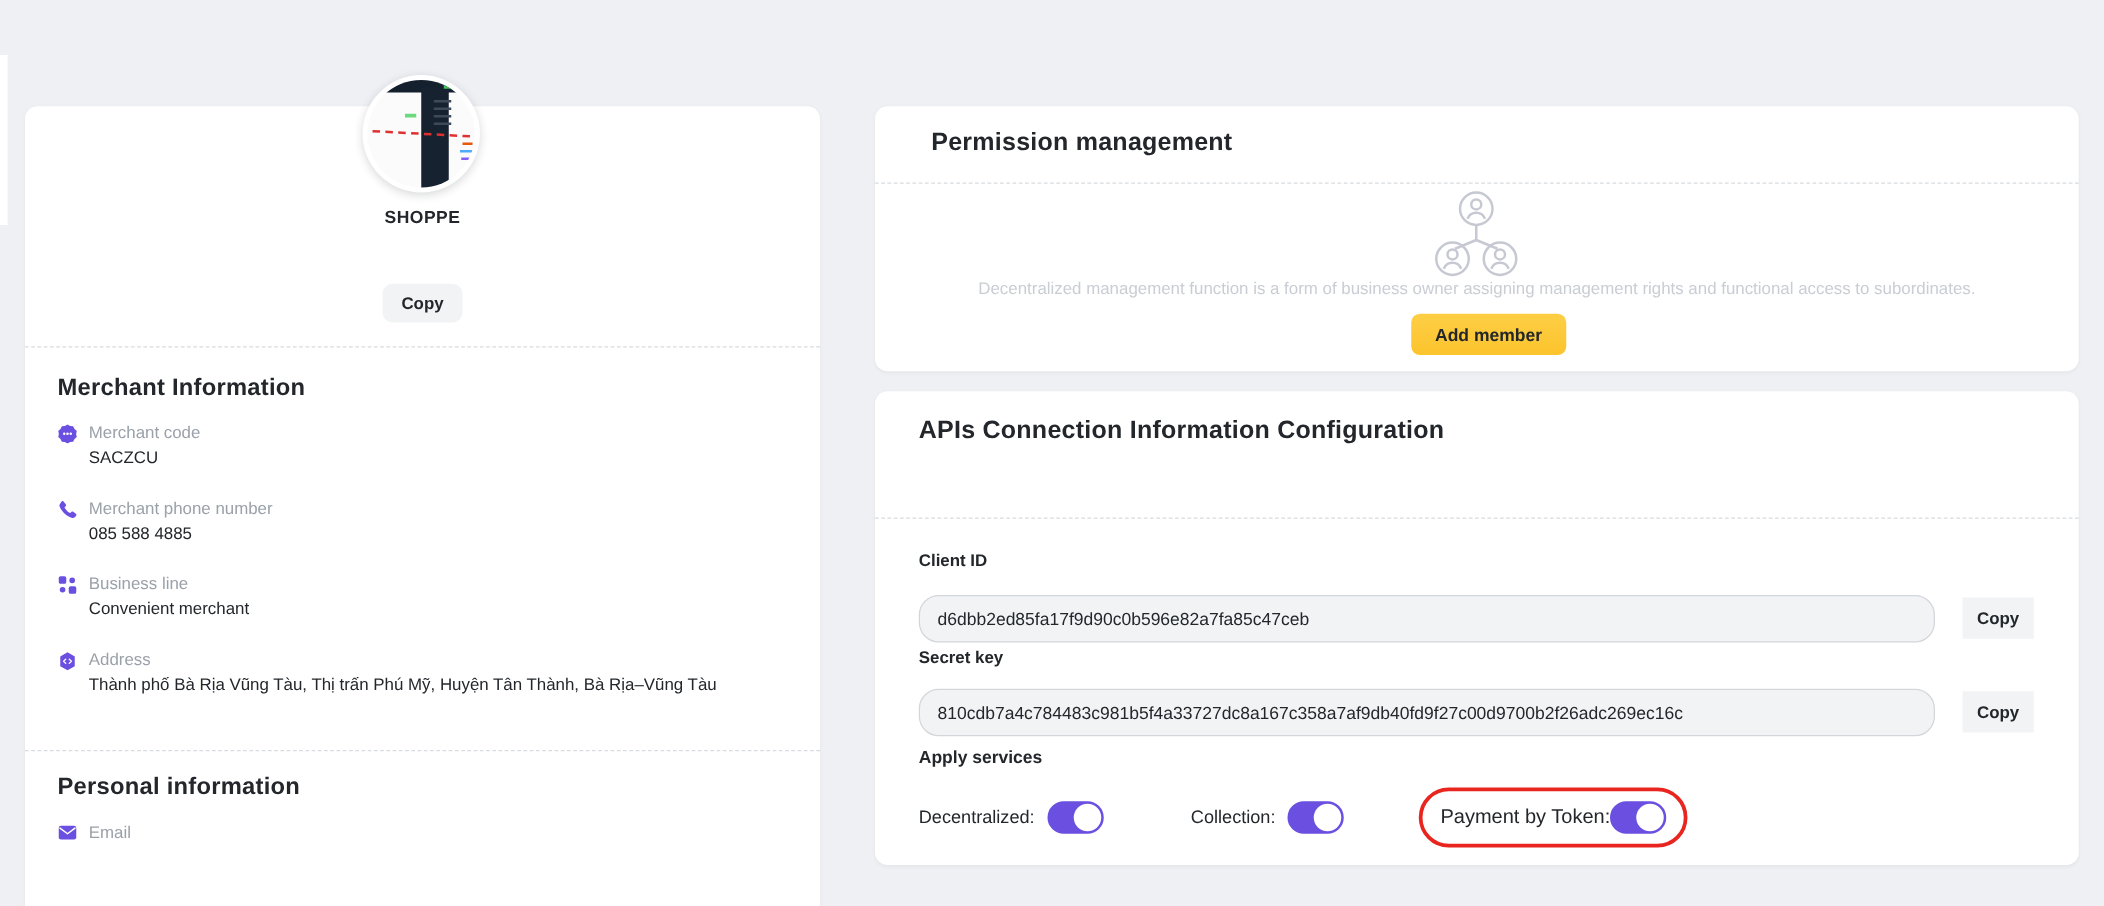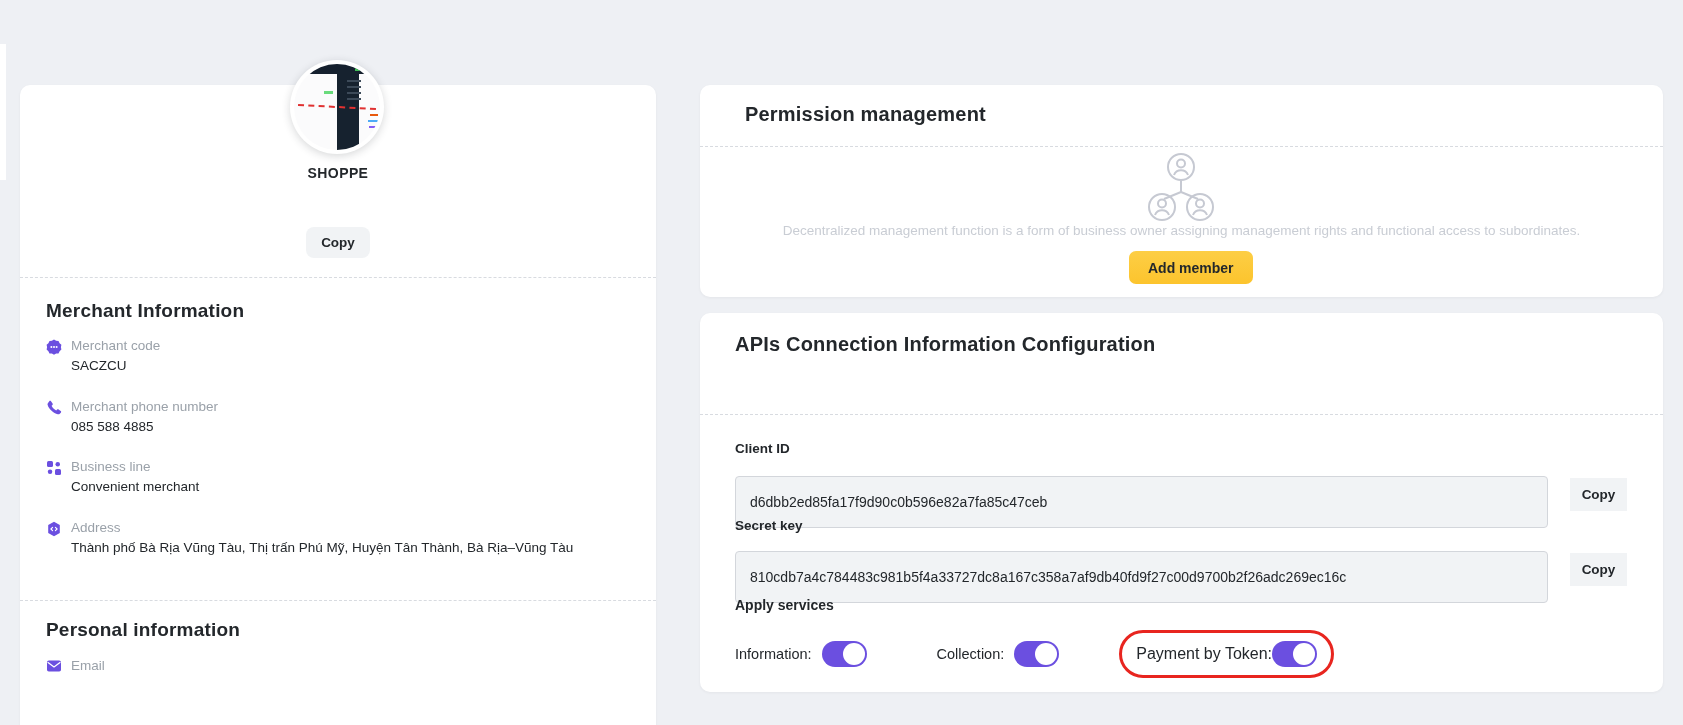--- a/index.html
+++ b/index.html
@@ -66,21 +66,21 @@
   .pm-desc{position:absolute;left:720px;top:223px;width:923px;text-align:center;font-size:13.5px;color:var(--text-faint);}
   .add-member-btn{position:absolute;left:1129px;top:251px;height:33px;padding:0 19px;background:linear-gradient(180deg,#fdce45,var(--accent-yellow));border:none;border-radius:7px;font-family:inherit;font-size:14px;font-weight:700;color:#23272b;cursor:pointer;}
 
   .card-api{left:700px;top:313px;width:963px;height:379px;}
   .api-h{left:735px;top:333px;font-size:20px;}
   .dl4{left:700px;top:414px;width:963px;}
   .fld-label{position:absolute;left:735px;font-size:13.5px;font-weight:700;color:var(--text-dark);}
   .lbl-client{top:441px;}
   .lbl-secret{top:518px;}
   .lbl-apply{top:597px;font-size:14px;}
-  .key-input{position:absolute;left:735px;width:813px;height:52px;background:var(--field-bg);border:1px solid #d3d6db;border-radius:4px;padding:0 14px;font-family:inherit;font-size:14px;color:var(--text-dark);}
+  .key-input{position:absolute;left:735px;width:813px;height:38px;background:var(--field-bg);border:1px solid #d3d6db;border-radius:16px;padding:0 14px;font-family:inherit;font-size:14px;color:var(--text-dark);}
   .inp-client{top:476px;}
   .inp-secret{top:551px;}
   .copy-btn{position:absolute;left:1570px;width:57px;height:33px;background:var(--field-bg);border:none;border-radius:0;font-family:inherit;font-size:13.5px;font-weight:700;color:var(--text-dark);cursor:pointer;}
   .copy1{top:478px;}
   .copy2{top:553px;}
 
   .toggle-row{position:absolute;left:735px;top:628px;height:52px;display:flex;align-items:center;}
   .toggle-item{display:flex;align-items:center;}
   .toggle-item .t-label{font-size:14.5px;color:var(--text-dark);margin-right:10px;}
   .switch{position:relative;width:45px;height:26px;border-radius:13px;background:var(--accent-purple);cursor:pointer;flex:0 0 auto;}
@@ -205,21 +205,21 @@
   <button class="copy-btn copy1">Copy</button>
 
   <div class="fld-label lbl-secret">Secret key</div>
   <input class="key-input inp-secret" type="text" readonly="" value="810cdb7a4c784483c981b5f4a33727dc8a167c358a7af9db40fd9f27c00d9700b2f26adc269ec16c" style="">
   <button class="copy-btn copy2">Copy</button>
 
   <div class="fld-label lbl-apply">Apply services</div>
 
   <div class="toggle-row">
     <div class="toggle-item ti-disb">
-      <span class="t-label">Information:</span>
+      <span class="t-label">Decentralized:</span>
       <span class="switch">
           <span class="knob"></span>
         </span>
     </div>
     <div class="toggle-item ti-coll">
       <span class="t-label">Collection:</span>
       <span class="switch">
           <span class="knob"></span>
         </span>
     </div>

